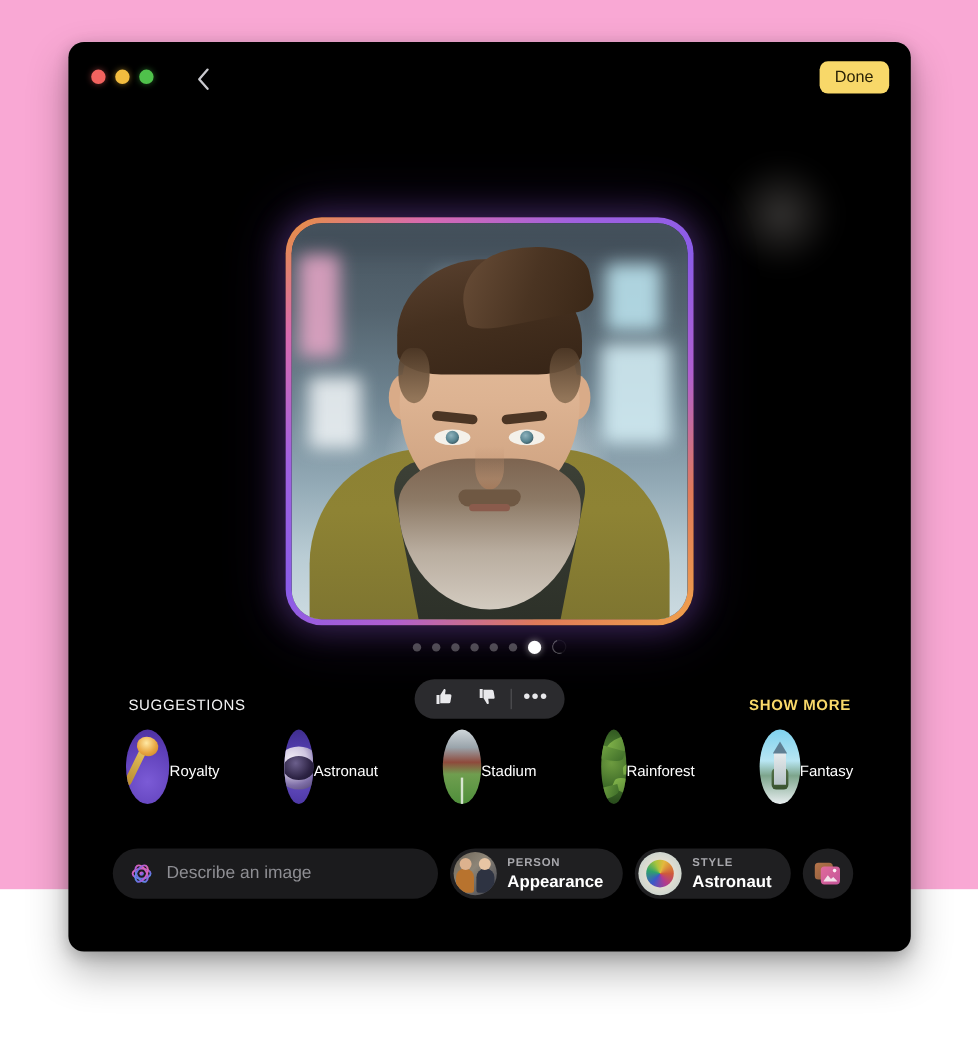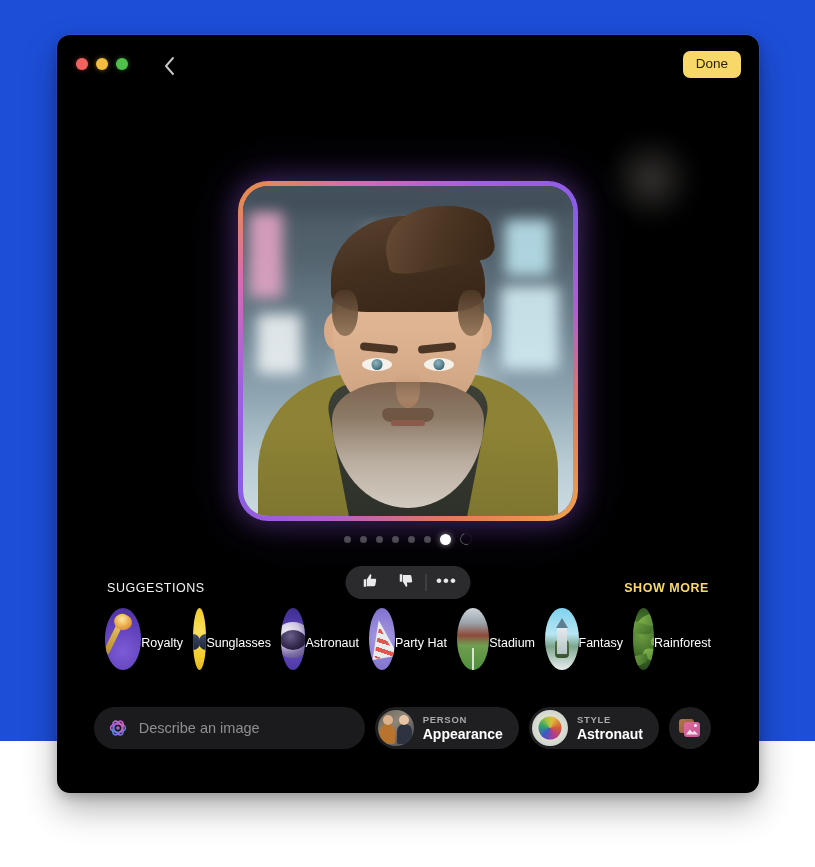--- a/index.html
+++ b/index.html
@@ -10,21 +10,21 @@
     height: 867px;
     overflow: hidden;
     font-family: "Liberation Sans", sans-serif;
     -webkit-font-smoothing: antialiased;
   }
 
   #stage {
     position: relative;
     width: 815px;
     height: 741px;
-    background: #1d4ed8;
+    background: #f9a8d4;
   }
 
   
   .window {
     position: absolute;
     left: 57px;
     top: 35px;
     width: 702px;
     height: 758px;
     background: #000000;
@@ -788,70 +788,55 @@
     <div class="sugg-row">
 
       <div class="sugg-item">
         <div class="sugg-circle art-royalty">
           <div class="scepter"></div>
             <div class="scepter-head"></div>
         </div>
         <div class="sugg-label">Royalty</div>
       </div>
 
-      <div class="sugg-item">
-        <div class="sugg-circle art-sunglass">
-          <div class="shade-l"></div>
-            <div class="shade-bridge"></div>
-            <div class="shade-r"></div>
-        </div>
-        <div class="sugg-label">Sunglasses</div>
-      </div>
 
       <div class="sugg-item">
         <div class="sugg-circle art-astronaut">
           <div class="helmet"></div>
             <div class="visor"></div>
         </div>
         <div class="sugg-label">Astronaut</div>
       </div>
 
-      <div class="sugg-item">
-        <div class="sugg-circle art-partyhat">
-          <div class="hat-cone"></div>
-            <div class="hat-stripes"></div>
-        </div>
-        <div class="sugg-label">Party Hat</div>
-      </div>
 
       <div class="sugg-item">
         <div class="sugg-circle art-stadium">
           <div class="field-line"></div>
         </div>
         <div class="sugg-label">Stadium</div>
-      </div>
-
-      <div class="sugg-item">
-        <div class="sugg-circle art-fantasy">
-          <div class="castle-base"></div>
-            <div class="castle"></div>
-            <div class="castle-roof"></div>
-        </div>
-        <div class="sugg-label">Fantasy</div>
       </div>
 
       <div class="sugg-item">
         <div class="sugg-circle art-rainforest">
           <div class="leaf lf1"></div>
             <div class="leaf lf2"></div>
             <div class="leaf lf3"></div>
           <div class="leaf lf4"></div>
             <div class="leaf lf5"></div>
         </div>
         <div class="sugg-label">Rainforest</div>
+      </div>
+
+      <div class="sugg-item">
+        <div class="sugg-circle art-fantasy">
+          <div class="castle-base"></div>
+            <div class="castle"></div>
+            <div class="castle-roof"></div>
+        </div>
+        <div class="sugg-label">Fantasy</div>
       </div>
     </div>
 
     <div class="bottom-bar">
 
       <div class="prompt-field">
         <span class="ai-icon">
           <svg width="20" height="20" viewBox="0 0 24 24" fill="none">
             <defs>
               <linearGradient id="aig" x1="0" y1="0" x2="1" y2="1">

